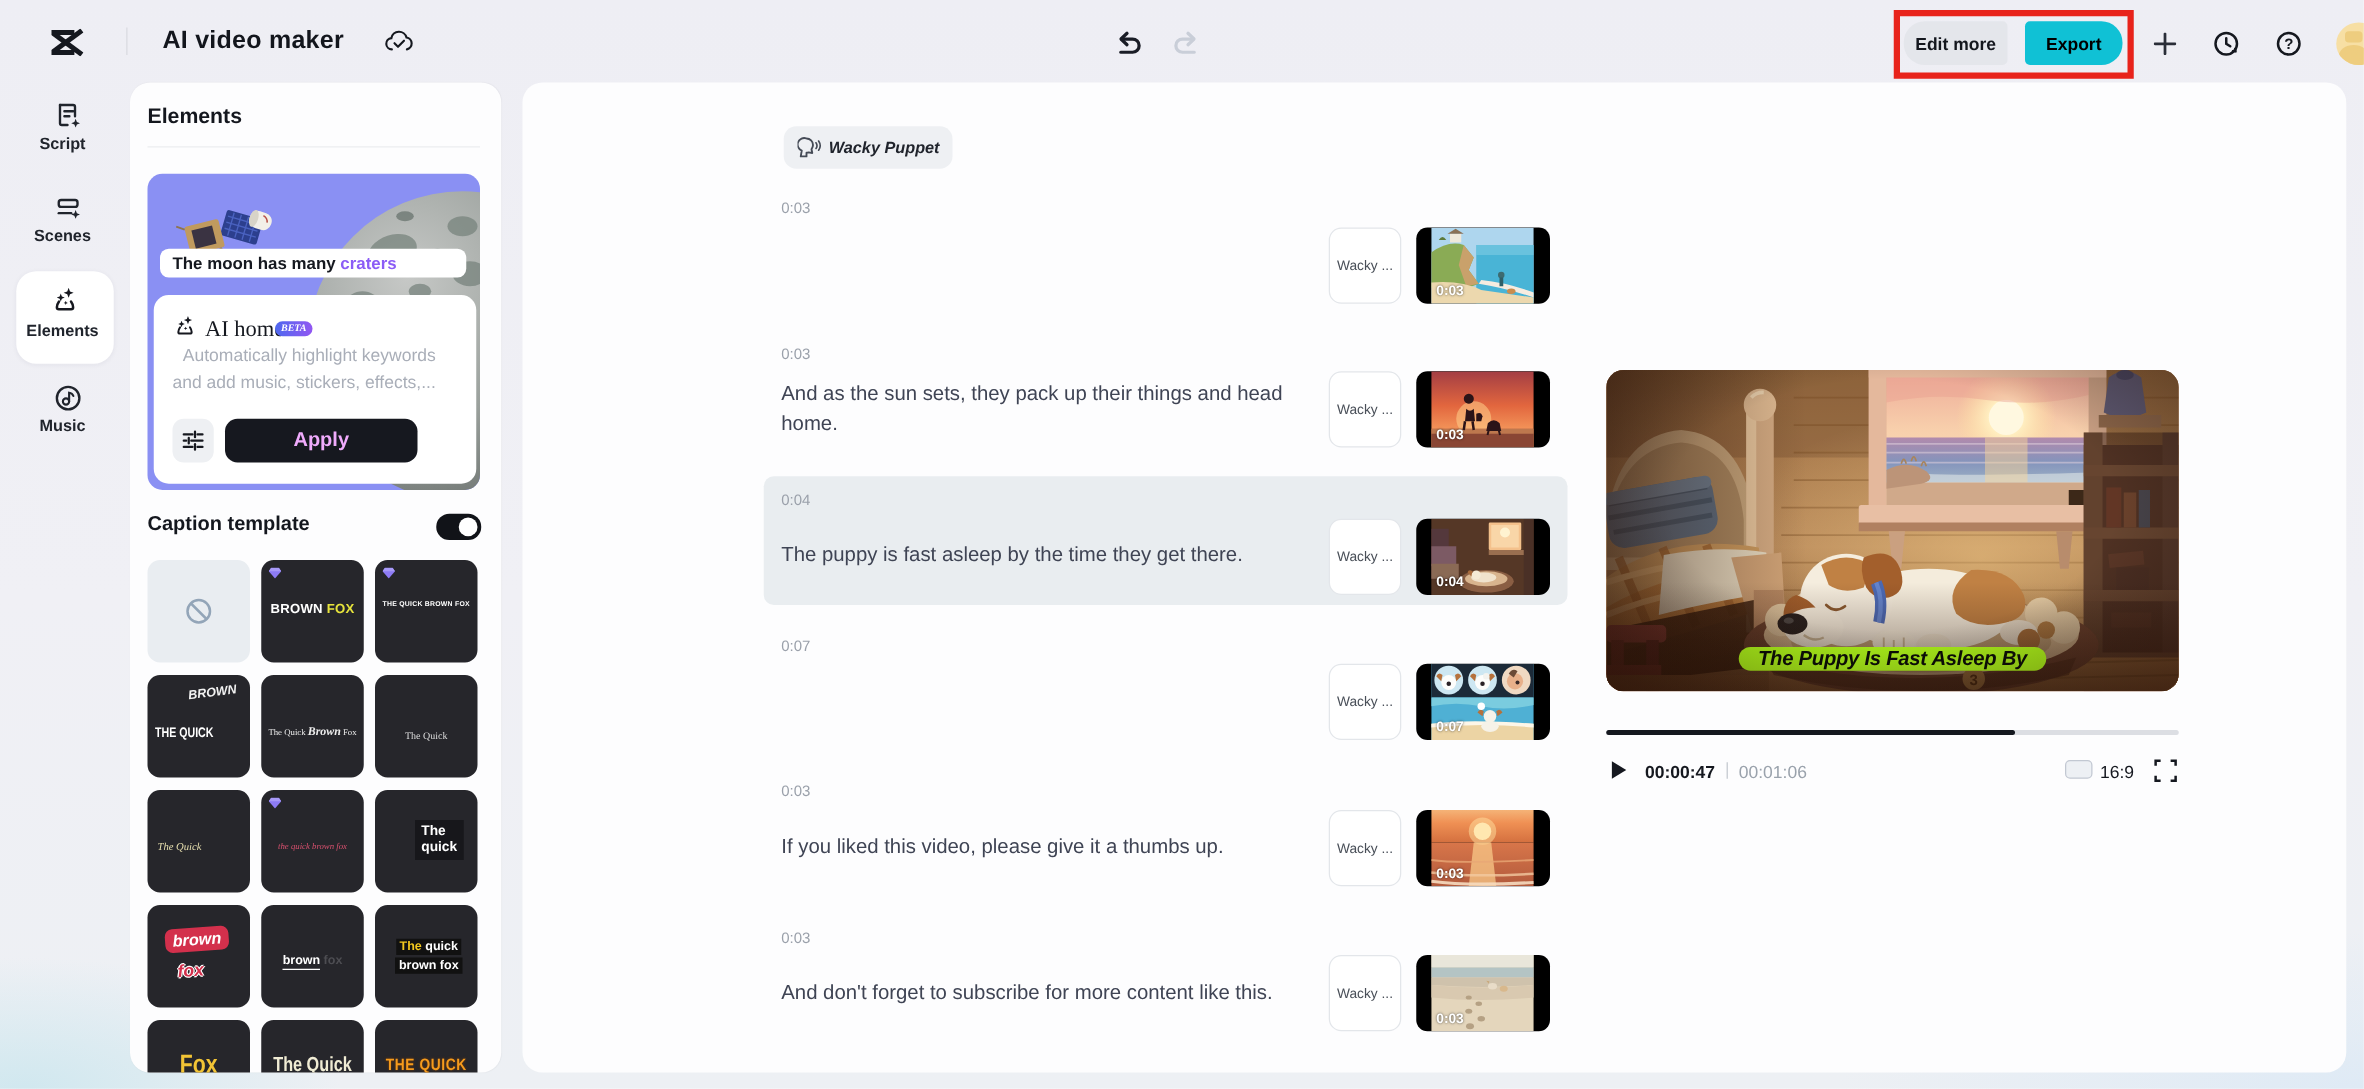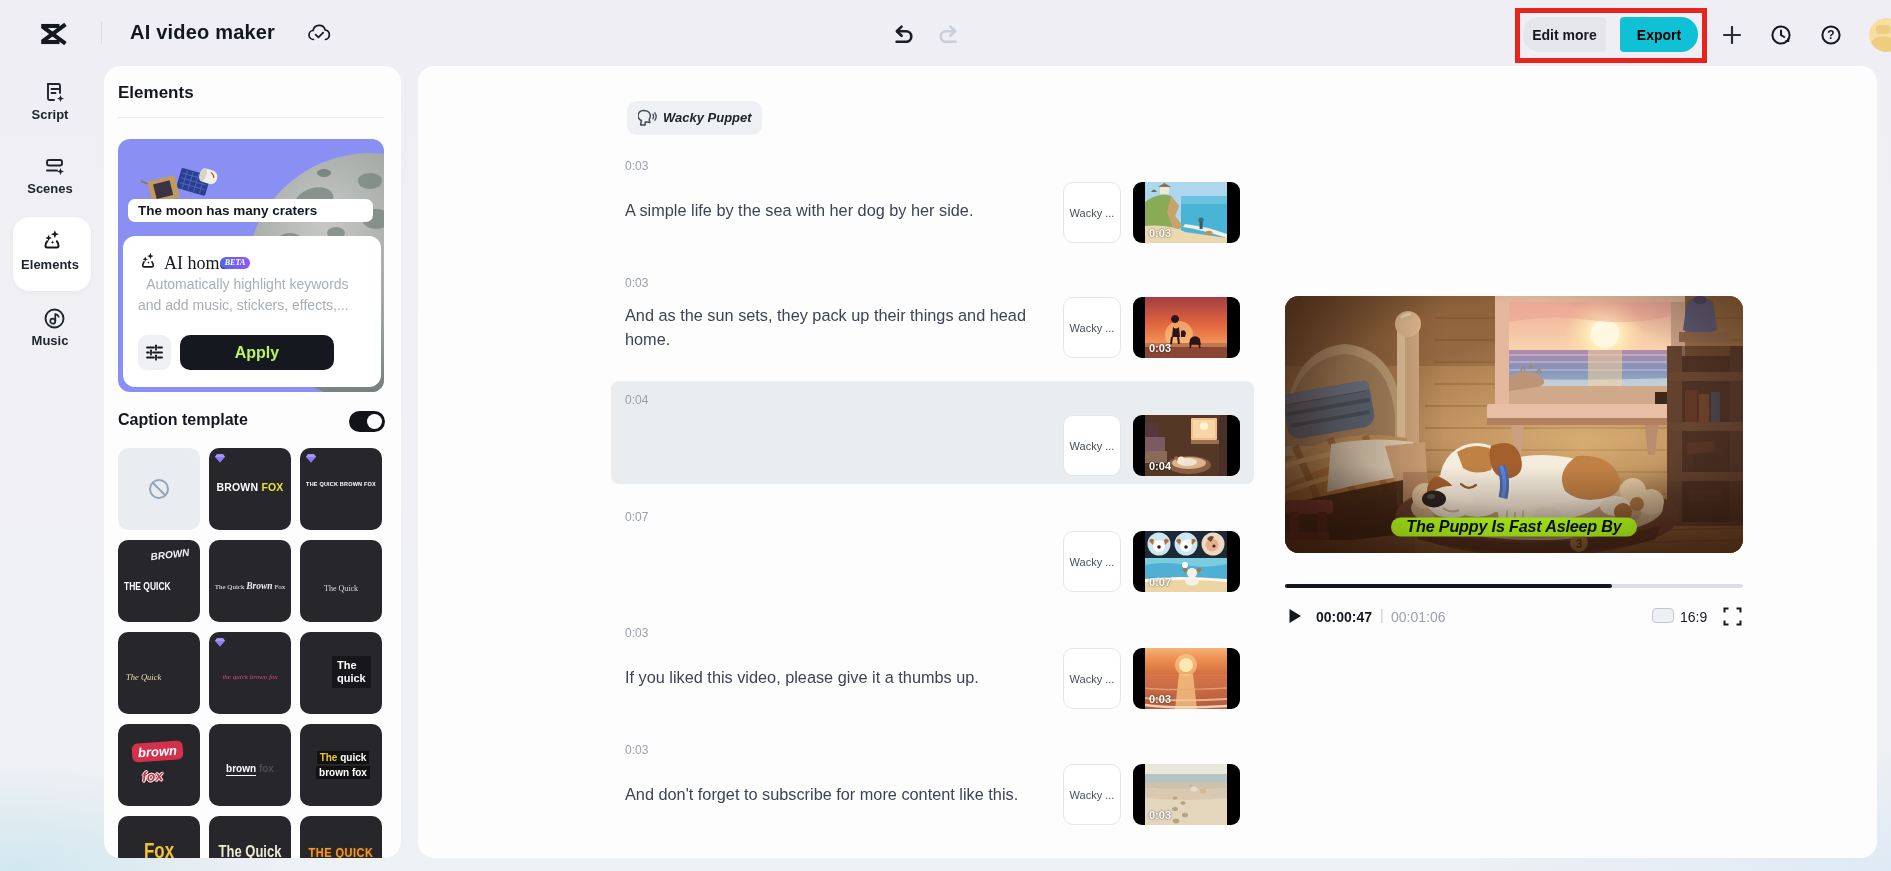--- a/index.html
+++ b/index.html
@@ -36,28 +36,28 @@
 
 .rail-item { width:100px; text-align:center; font-size:13px; font-weight:600; color:#20242c; }
 .rail-sel { left:13px; top:217px; width:78px; height:74px; background:#fff; border-radius:16px; box-shadow:0 1px 4px rgba(40,40,60,.06); }
 
 
 .panel { left:104px; top:66px; width:297px; height:792px; background:#fdfdfe; border-radius:16px; overflow:hidden; box-shadow:0 0 1px rgba(0,0,0,.04); }
 .panel h1 { position:absolute; left:14px; top:17px; font-size:17px; font-weight:bold; color:#14171e; }
 .pdivider { left:14px; top:51px; width:266px; height:1px; background:#ecedf0; }
 .aicard { left:14px; top:73px; width:266px; height:253px; border-radius:12px; background:#8a90f3; overflow:hidden; }
 .moonpill { left:10px; top:60px; width:245px; height:23px; background:#fff; border-radius:7px; font-size:13.5px; font-weight:bold; color:#15181f; line-height:23px; padding-left:10px; z-index:3; }
-.moonpill span { color:#0f172a; }
+.moonpill span { color:#8b5cf6; }
 .aiinner { left:5px; top:97px; width:258px; height:151px; background:#fff; border-radius:12px; z-index:3; }
 .aiedit-t { left:41px; top:17px; font-family:"Liberation Serif",serif; font-size:18px; color:#15181f; }
 .beta { left:97px; top:21px; width:30px; height:12px; border-radius:6px; background:linear-gradient(90deg,#4e68ef,#9257f2);
   color:#fff; font-family:"Liberation Serif",serif; font-style:italic; font-weight:bold; font-size:8px; text-align:center; line-height:12px; }
 .aidesc { left:15px; top:38px; font-size:14px; line-height:21px; color:#a9aeb8;text-align:right; }
 .sliderbtn { left:15px; top:99px; width:33px; height:35px; background:#eef0f3; border-radius:9px; }
-.applybtn { left:57px; top:99px; width:154px; height:35px; background:#16181f; border-radius:10px; color:#bef264;
+.applybtn { left:57px; top:99px; width:154px; height:35px; background:#16181f; border-radius:10px; color:#f0abfc;
   font-size:16px; font-weight:bold; display:flex; align-items:center; justify-content:center; }
 .capt-t { left:14px; top:345px; font-size:16px; font-weight:bold; color:#14171e; }
 .toggle { left:245px; top:345px; width:36px; height:21px; border-radius:11px; background:#111318; }
 .toggle:before { content:""; position:absolute; right:3px; top:3px; width:15px; height:15px; border-radius:50%; background:#fff; }
 .tile { width:82px; height:82px; border-radius:10px; background:#26262b; overflow:hidden; }
 .tile.none { background:#e9edf1; }
 
 
 .main { left:418px; top:66px; width:1459px; height:792px; background:#fdfdfe; border-radius:16px; }
 .chip { left:209px; top:35px; height:34px; padding:0 10px 0 36px; background:#eef0f3; border-radius:10px;
@@ -298,21 +298,20 @@
 <div class="abs main">
   <div class="abs row-hl"></div>
   <div class="abs chip">Wacky Puppet
     <svg style="position:absolute;left:11px;top:8px" width="19" height="18" viewBox="0 0 19 18">
       <path d="M7.2 1.8 a5.2 5.2 0 0 1 5.2 5.2 c0 1.4 -.6 2.5 -1.2 3.4 l.6 3 -3 -.5 c-.5 .1 -1 .2 -1.6 .2 v3 H2.6 l.8 -4.6 A5.2 5.2 0 0 1 7.2 1.8 z" fill="none" stroke="#454b56" stroke-width="1.5" stroke-linejoin="round"></path>
       <path d="M14.8 5.2 a4 4 0 0 1 0 4.6 M16.9 3.8 a6.5 6.5 0 0 1 0 7.4" fill="none" stroke="#454b56" stroke-width="1.3" stroke-linecap="round"></path>
     </svg>
   </div>
 
   <div class="abs rtime" style="left:207px;top:93px">0:03</div>
-  <div class="abs rtext" style="left:207px;top:132px">A simple life by the sea with her dog by her side.</div>
   <div class="abs wbox" style="left:645px;top:116px">Wacky ...</div>
   <div class="abs thumb" style="left:715px;top:116px">
     <svg width="82" height="61" viewBox="0 0 82 61">
       <rect width="82" height="61" fill="#aed6ee"></rect>
       <rect x="36" y="14" width="46" height="47" fill="#49b4d6"></rect>
       <path d="M36 14 h46 v8 h-46 z" fill="#7ecbe2" opacity=".6"></path>
       <path d="M0 20 Q14 10 26 14 L34 24 30 34 38 45 20 52 0 48 z" fill="#8aab55"></path>
       <path d="M26 14 L34 24 30 34 38 45 28 47 22 30 z" fill="#c9a16b"></path>
       <path d="M0 44 Q24 42 40 50 L82 56 82 61 0 61 z" fill="#ecd8ae"></path>
       <path d="M38 45 Q58 48 82 56 L82 52 Q60 44 40 42 z" fill="#f6ece0"></path>
@@ -344,20 +343,21 @@
       <path d="M0 46 h82 v4 h-82 z" fill="#f2a968" opacity=".5"></path>
       <path d="M30 26 a4 4 0 1 1 .1 0 z M28 30 q3 3 6 0 l1 10 h-8 z" fill="#2c1418"></path>
       <path d="M27 40 l-1 7 M33 40 l1 7" stroke="#2c1418" stroke-width="2"></path>
       <path d="M36 34 q4 -2 5 2 l-1 4 h-4 z" fill="#2c1418"></path>
       <path d="M46 42 q4 -4 8 0 l1 5 h-10 z M46 47 l-1 4 M54 47 l1 4" stroke="#2c1418" stroke-width="1.6" fill="#2c1418"></path>
     </svg>
     <div class="tdur">0:03</div>
   </div>
 
   <div class="abs rtime" style="left:207px;top:327px">0:04</div>
+  <div class="abs rtext" style="left:207px;top:366px">The puppy is fast asleep by the time they get there.</div>
   <div class="abs wbox" style="left:645px;top:349px">Wacky ...</div>
   <div class="abs thumb" style="left:715px;top:349px">
     <svg width="82" height="61" viewBox="0 0 82 61">
       <rect width="82" height="61" fill="#6b4530"></rect>
       <rect x="0" y="0" width="82" height="61" fill="#2f1c14" opacity=".35"></rect>
       <rect x="46" y="3" width="26" height="22" rx="1" fill="#f4c18c"></rect>
       <rect x="48" y="5" width="22" height="18" fill="#f9d6a8"></rect>
       <circle cx="59" cy="11" r="4" fill="#fff3d0"></circle>
       <rect x="46" y="25" width="30" height="4" fill="#9a6f50"></rect>
       <path d="M0 8 h14 v40 h-14 z" fill="#54383c"></path>

